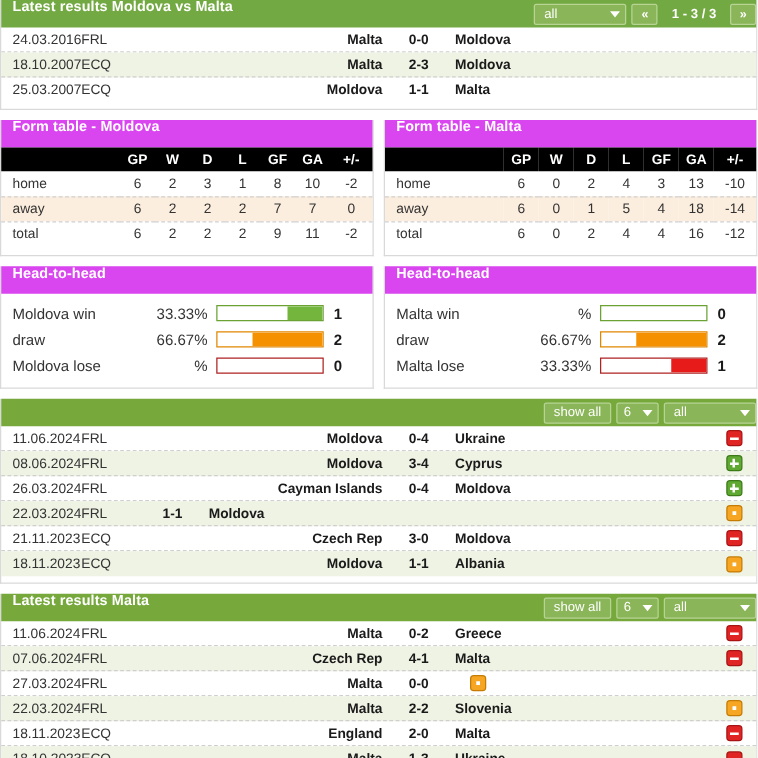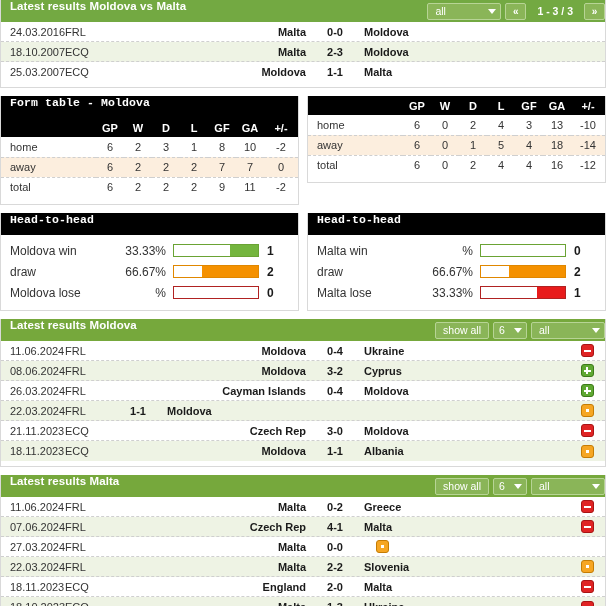--- a/index.html
+++ b/index.html
@@ -30,21 +30,21 @@
     height: 22px;
     display: flex;
     align-items: flex-start;
     padding: 0 0 0 9px;
     color: #ffffff;
     font-weight: bold;
     font-size: 11.5px;
   }
   .bar.green { background: #73a942; }
   .bar.green-alt { background: #76a83c; }
-  .bar.orange { background: #000000; font-family: Liberation Mono, monospace; }
+  .bar.orange { background: #d946ef; }
   .bar-title { white-space: nowrap; letter-spacing: .1px; }
   .bar-spacer { flex: 1 1 auto; }
 
   
   .ctrls {
     display: flex;
     align-items: center;
     gap: 4px;
     padding-right: 0;
     height: 100%;
@@ -351,20 +351,23 @@
               <td class="colw">11</td>
               <td class="colw-pm">-2</td>
             </tr>
           </tbody>
         </table>
       <div class="fpad"></div>
     </div>
   </div>
   <div class="col right">
     <div class="panel nomargin">
+      <div class="bar orange">
+        <span class="bar-title">Form table - Malta</span>
+      </div>
       <table class="ftable" id="ftable-1">
           <thead>
             <tr>
               <th class="lbl"></th>
               <th class="colw">GP</th>
               <th class="colw">W</th>
               <th class="colw">D</th>
               <th class="colw">L</th>
               <th class="colw">GF</th>
               <th class="colw">GA</th>
@@ -473,21 +476,20 @@
           </div>
         </div>
     </div>
   </div>
 </div>
 
 <div style="height:8px"></div>
 
 <div class="panel nomargin">
   <div class="bar green-alt">
-    <span class="bar-title">Latest results Moldova</span>
     <span class="bar-spacer"></span>
     <span class="ctrls">
       <span class="showall">show all</span>
       <span class="sel small">
         <span class="sel-val">6</span>
         <span class="caret"></span>
       </span>
       <span class="sel">
         <span class="sel-val">all</span>
         <span class="caret"></span>
@@ -504,21 +506,21 @@
         <span class="c-badge">
           <span class="badge lose">
             <i></i>
           </span>
         </span>
       </div>
       <div class="mrow alt">
         <span class="c-date">08.06.2024</span>
         <span class="c-comp">FRL</span>
         <span class="c-home">Moldova</span>
-        <span class="c-score">3-2</span>
+        <span class="c-score">3-4</span>
         <span class="c-away">Cyprus</span>
         <span class="c-badge">
           <span class="badge win">
             <i></i>
           </span>
         </span>
       </div>
       <div class="mrow">
         <span class="c-date">26.03.2024</span>
         <span class="c-comp">FRL</span>

